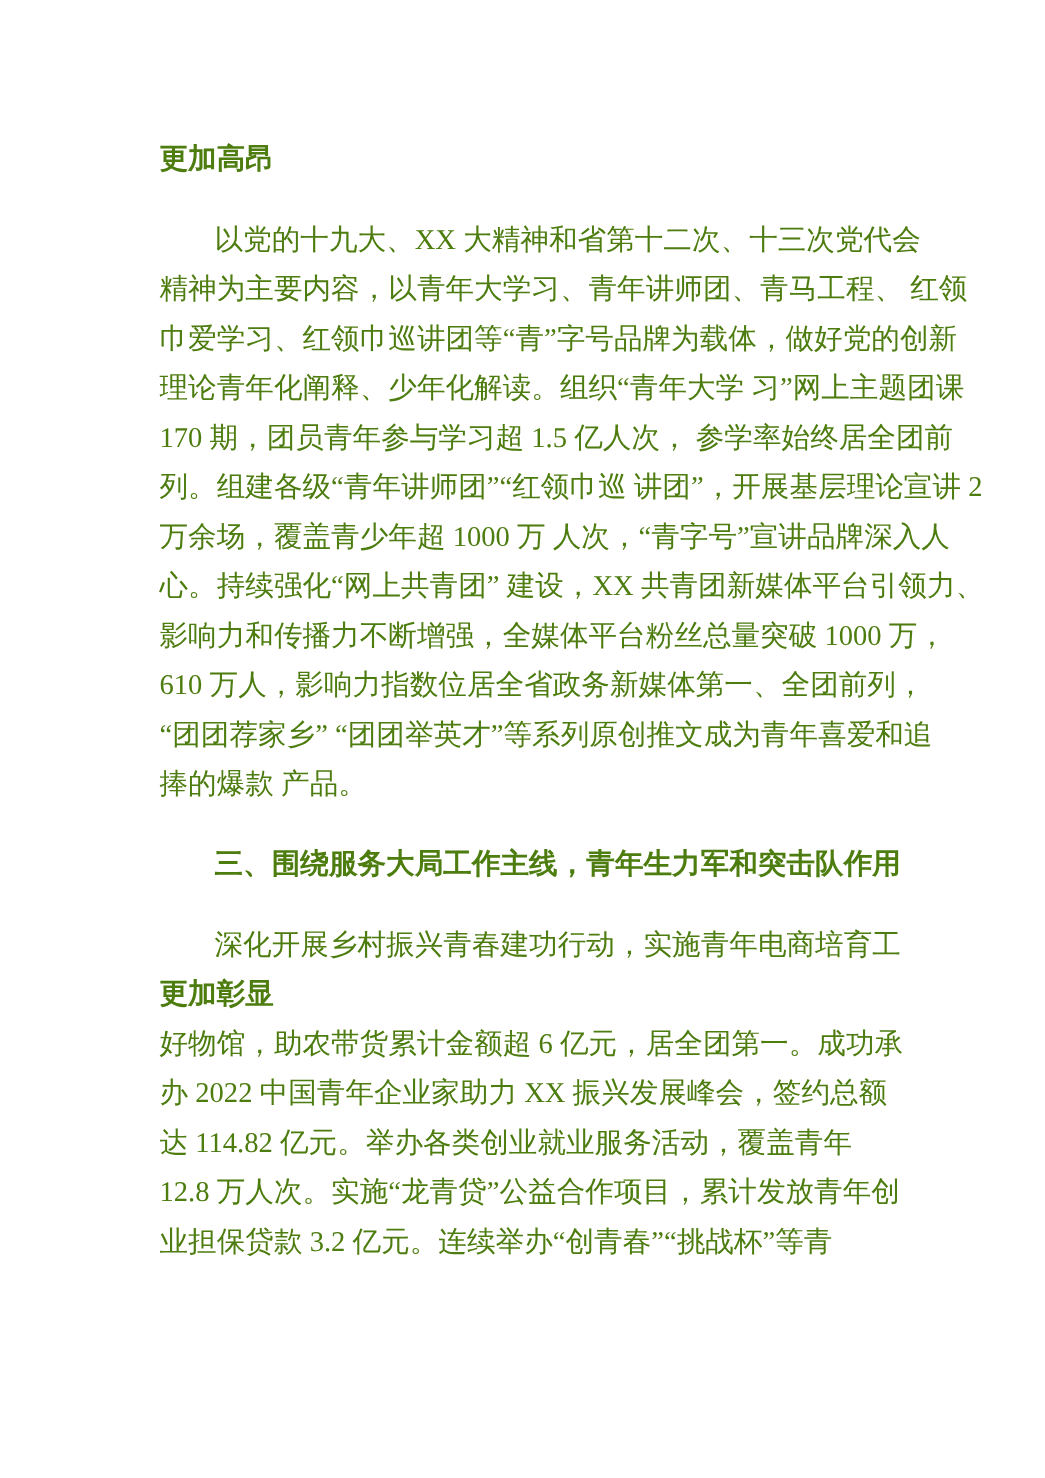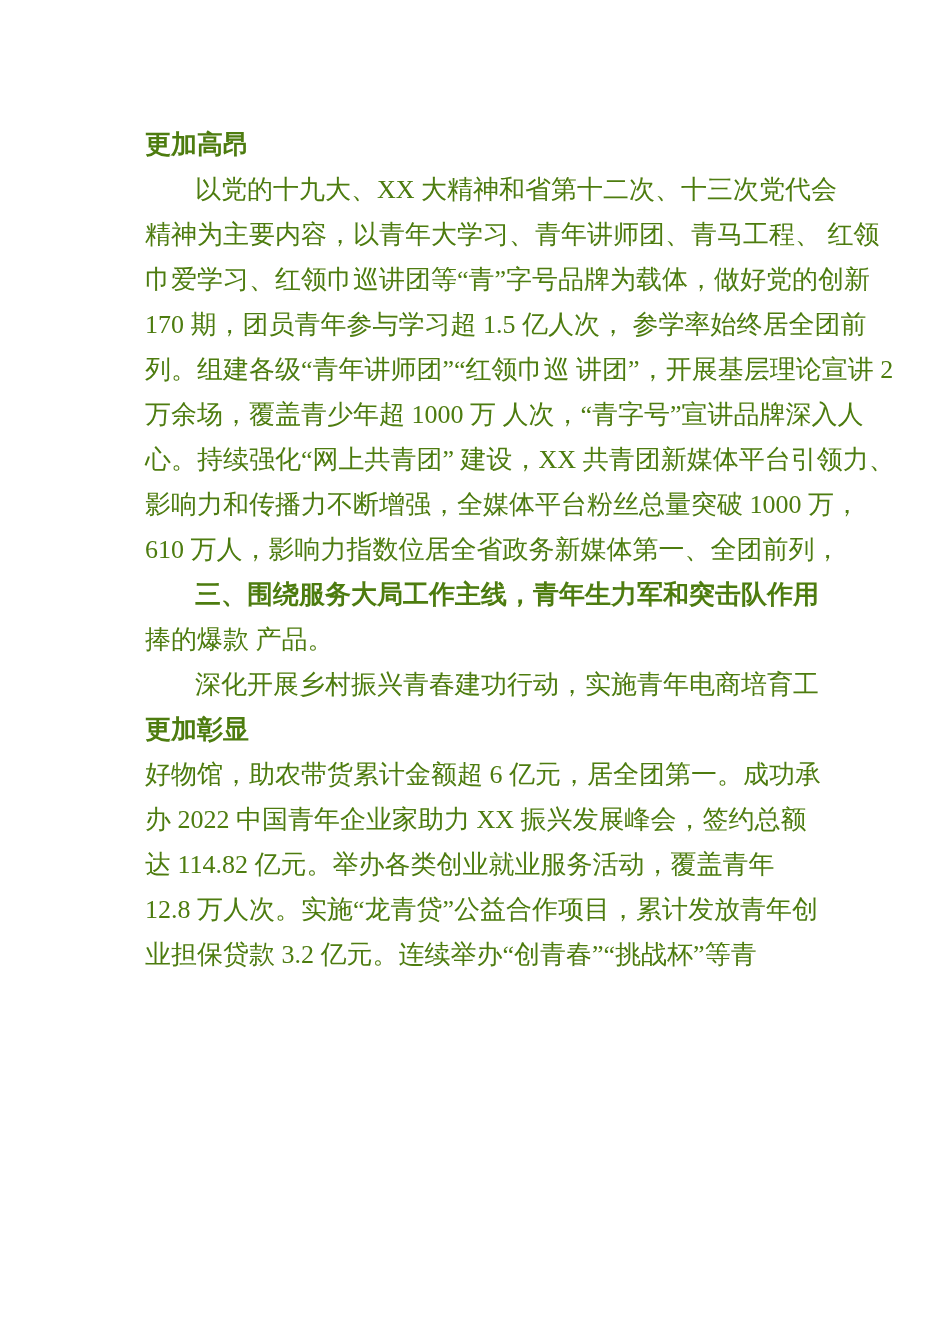--- a/index.html
+++ b/index.html
@@ -24,43 +24,46 @@
     font-family: "Liberation Serif", "DejaVu Serif", serif;
     font-size: 26px;
     line-height: 45px;
     height: 45px;
     color: #4d7c0f;
     white-space: pre;
     text-align: left;
   }
   .line.indent {
     padding-left: 50px;
+    margin-top: 28px;
   }
   .line.heading {
     font-family: "Liberation Sans", "DejaVu Sans", sans-serif;
     font-weight: 600;
   }
 </style>
 </head>
 <body>
 
 <div class="page">
   <div class="doc-content">
       <div class="line heading">更加高昂</div>
       <div class="line indent">以党的十九大、XX 大精神和省第十二次、十三次党代会</div>
       <div class="line">精神为主要内容，以青年大学习、青年讲师团、青马工程、 红领</div>
       <div class="line">巾爱学习、红领巾巡讲团等“青”字号品牌为载体，做好党的创新</div>
+      <div class="line">理论青年化阐释、少年化解读。组织“青年大学 习”网上主题团课</div>
       <div class="line">170 期，团员青年参与学习超 1.5 亿人次， 参学率始终居全团前</div>
       <div class="line">列。组建各级“青年讲师团”“红领巾巡 讲团”，开展基层理论宣讲 2</div>
       <div class="line">万余场，覆盖青少年超 1000 万 人次，“青字号”宣讲品牌深入人</div>
       <div class="line">心。持续强化“网上共青团” 建设，XX 共青团新媒体平台引领力、</div>
       <div class="line">影响力和传播力不断增强，全媒体平台粉丝总量突破 1000 万，</div>
       <div class="line">610 万人，影响力指数位居全省政务新媒体第一、全团前列，</div>
+      <div class="line">“团团荐家乡” “团团举英才”等系列原创推文成为青年喜爱和追</div>
+      <div class="line">捧的爆款 产品。</div>
       <div class="line heading indent">三、围绕服务大局工作主线，青年生力军和突击队作用</div>
-      <div class="line">捧的爆款 产品。</div>
       <div class="line indent">深化开展乡村振兴青春建功行动，实施青年电商培育工</div>
       <div class="line heading">更加彰显</div>
       <div class="line">好物馆，助农带货累计金额超 6 亿元，居全团第一。成功承</div>
       <div class="line">办 2022 中国青年企业家助力 XX 振兴发展峰会，签约总额</div>
       <div class="line">达 114.82 亿元。举办各类创业就业服务活动，覆盖青年</div>
       <div class="line">12.8 万人次。实施“龙青贷”公益合作项目，累计发放青年创</div>
       <div class="line">业担保贷款 3.2 亿元。连续举办“创青春”“挑战杯”等青</div>
     </div>
 </div>
 

